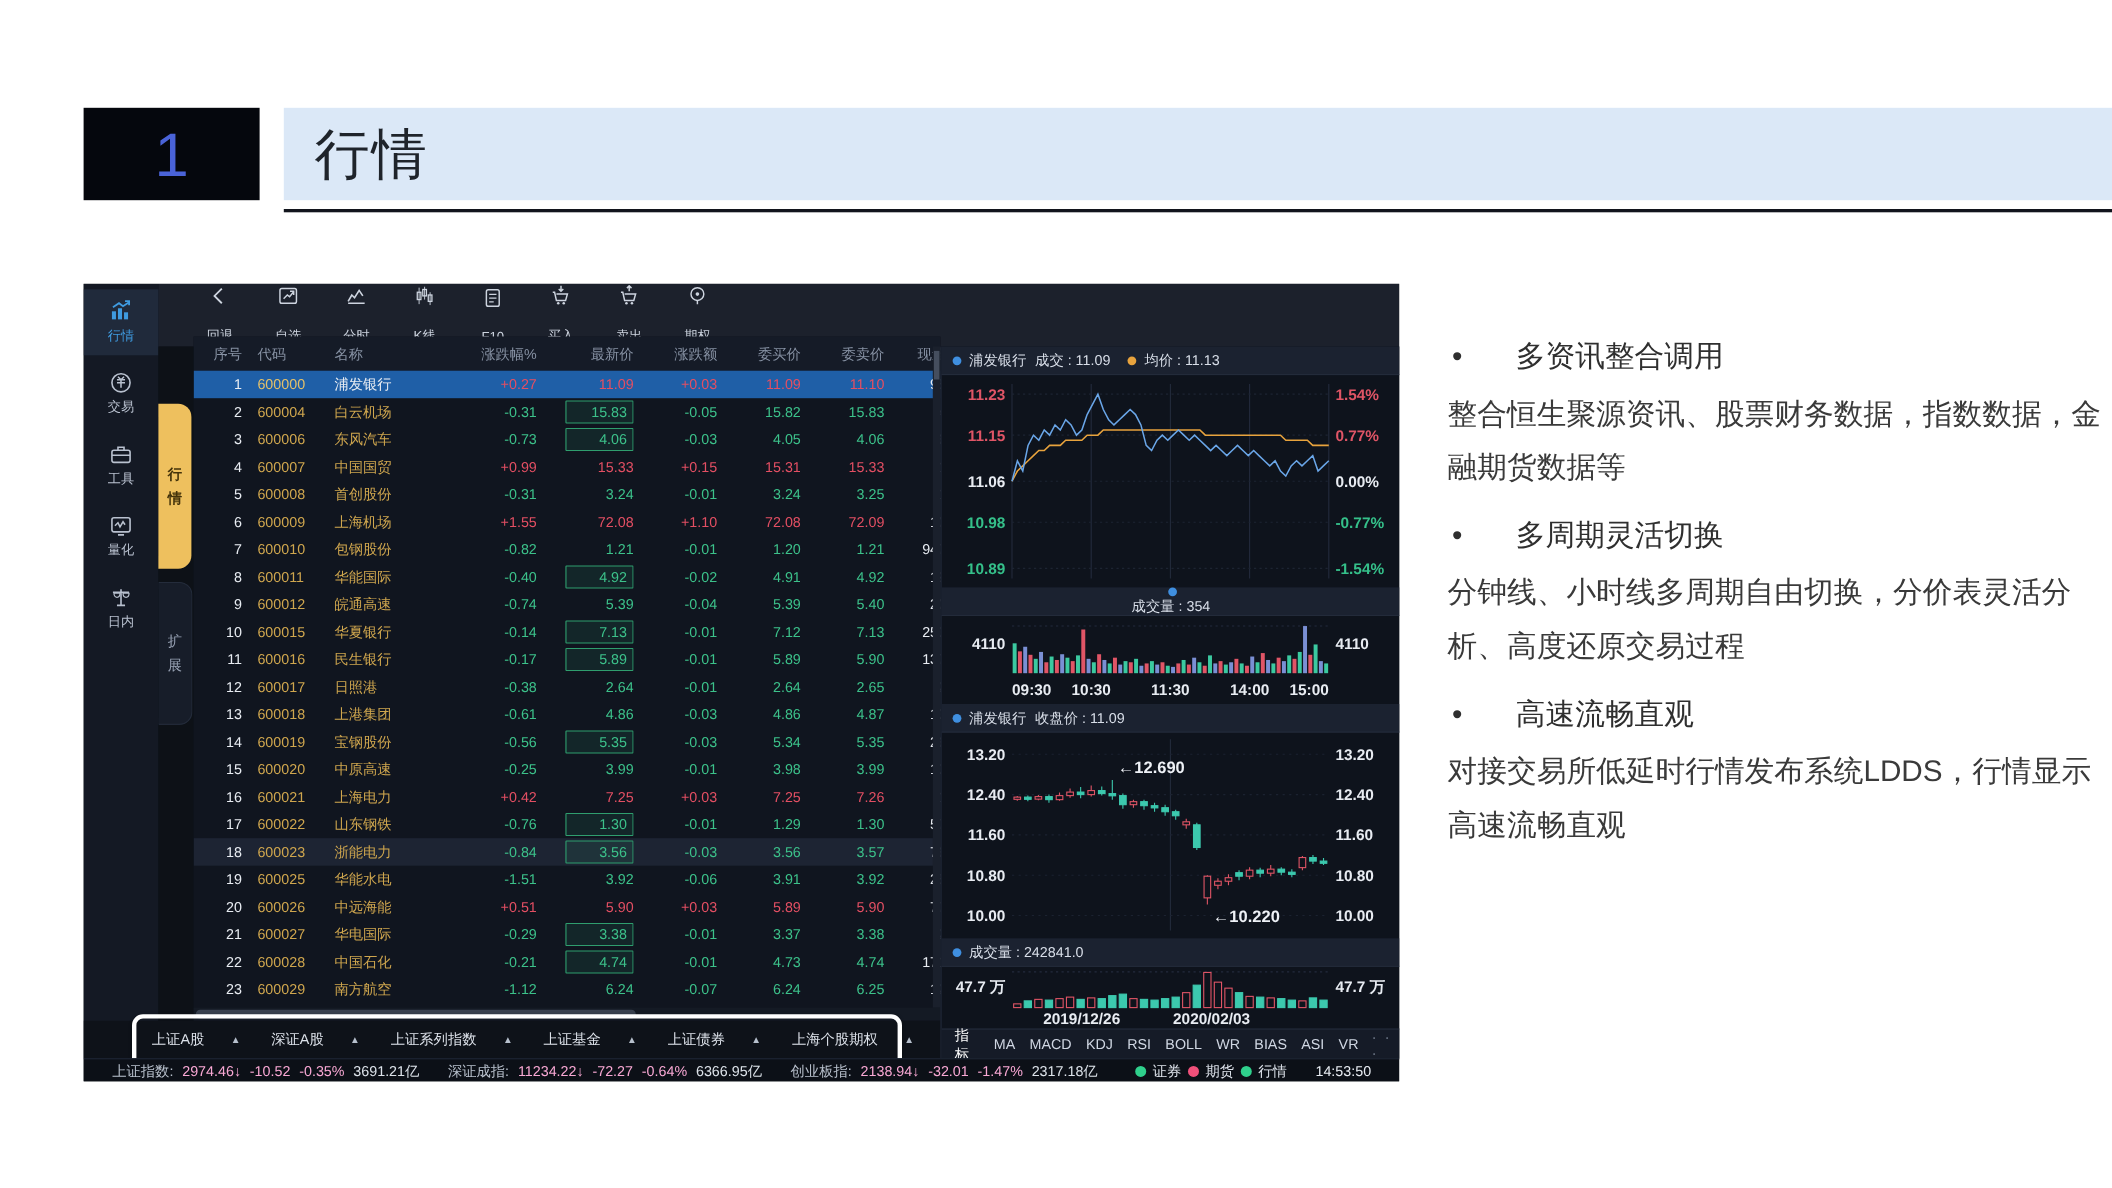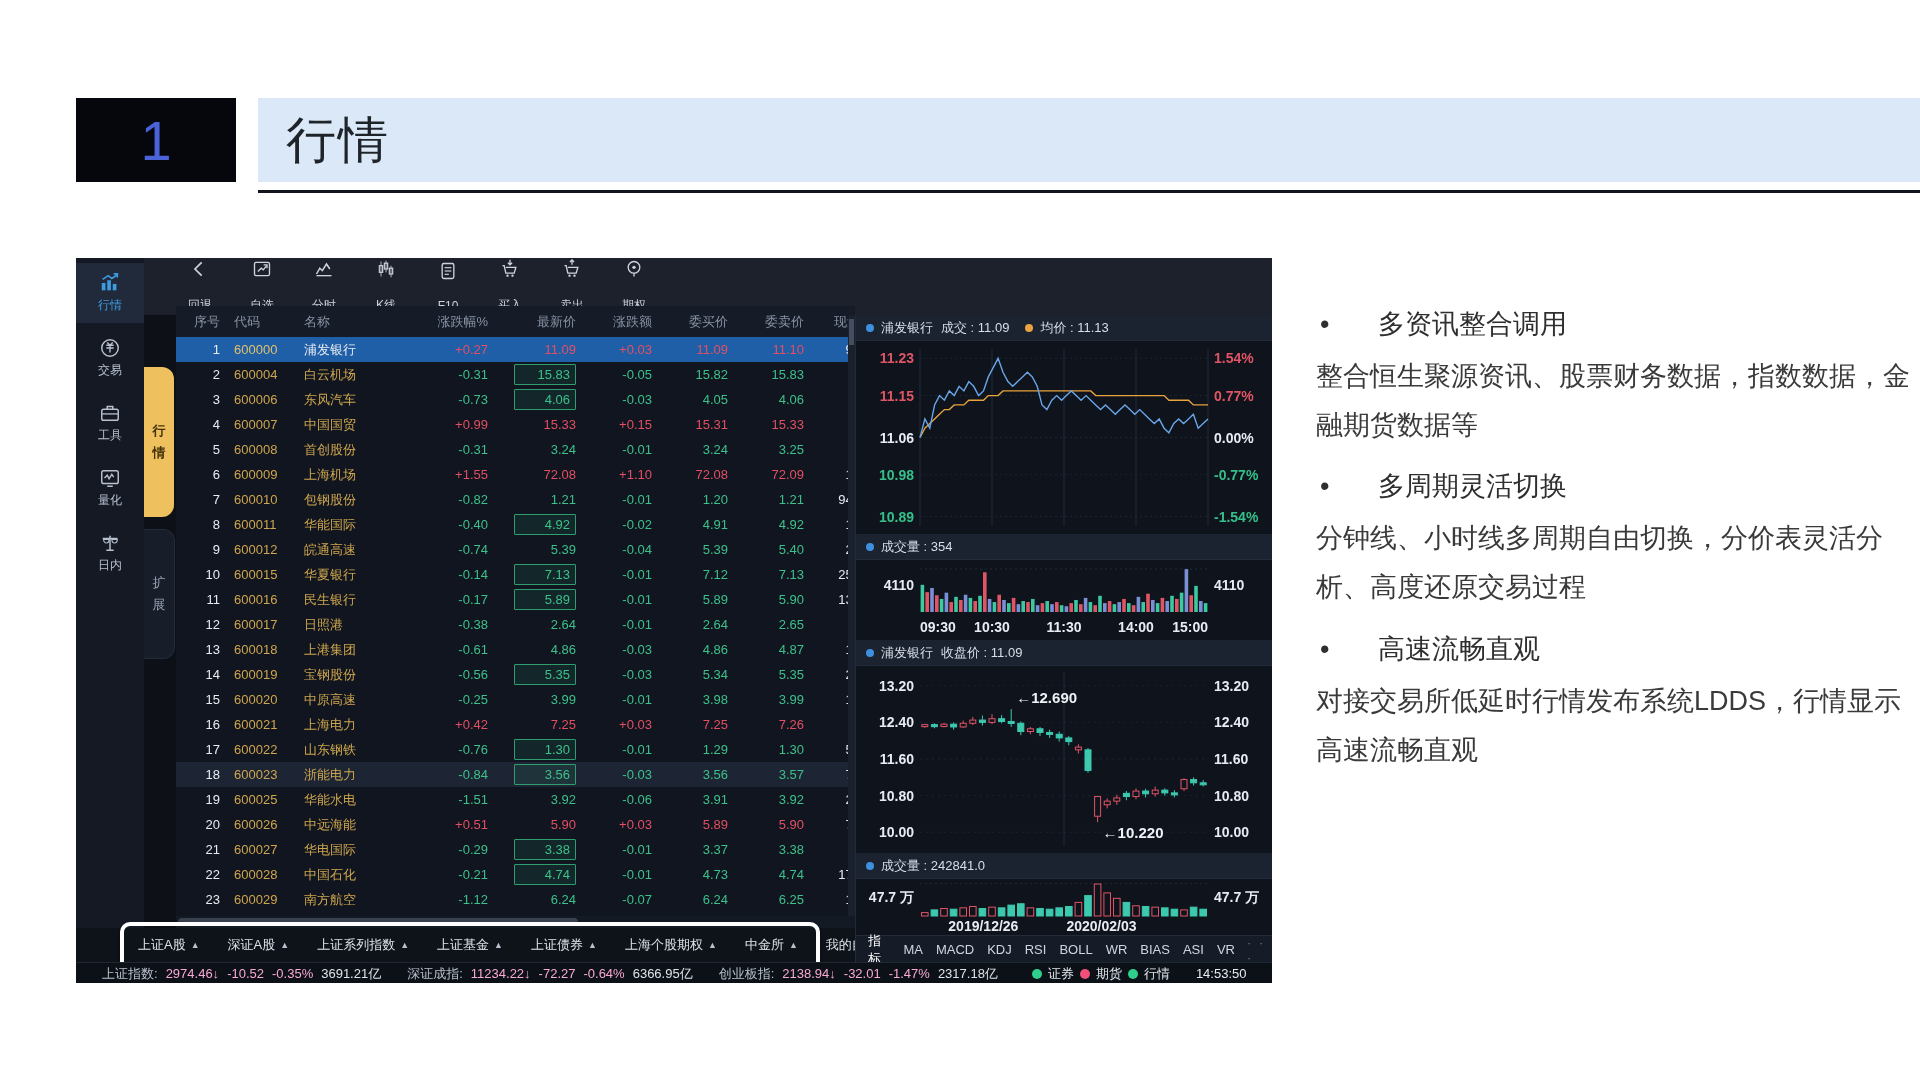--- a/index.html
+++ b/index.html
@@ -57,21 +57,21 @@
   .pricebox{display:inline-block;border:1px solid #2f9e6e;background:rgba(47,158,110,.13);
             padding:0 5px;line-height:19px;margin:2px 0;min-width:50px;text-align:right;border-radius:1px;}
   
   .hscroll{position:absolute;left:100px;top:658px;width:679px;height:12px;background:#141a24;}
   .hthumb{position:absolute;left:2px;top:2px;width:400px;height:8px;background:#39414f;border-radius:4px;}
   .vscroll{position:absolute;left:772px;top:57px;width:7px;height:601px;background:#1a202c;}
   .vthumb{position:absolute;left:1px;top:4px;width:5px;height:26px;background:#454e5e;}
   .expand-arrow{position:absolute;left:781px;top:380px;color:#8792a4;font-size:10px;}
   
   .mtabs{position:absolute;left:0;top:670px;width:779px;height:34px;background:#0e1219;display:flex;align-items:center;overflow:hidden;}
-  .mtab{display:flex;align-items:center;gap:5px;color:#dde2ea;padding:0 14px;flex:none;}
+  .mtab{display:flex;align-items:center;gap:24px;color:#dde2ea;padding:0 14px;flex:none;}
   .mtab:first-child{margin-left:48px;}
   .mtab .tri{font-size:9px;color:#b7c0cd;}
   .annobox{position:absolute;left:44px;top:664px;width:692px;height:44px;border:4px solid #ffffff;
            border-radius:10px;box-shadow:0 1px 3px rgba(0,0,0,.45);pointer-events:none;}
   
   .statusbar{position:absolute;left:0;top:704px;width:1196px;height:21px;background:#0c1017;border-top:1px solid #1f2736;
              display:flex;align-items:center;font-size:13px;white-space:nowrap;}
   .statusbar .lbl{color:#b8c0cc;margin-left:26px;}
   .statusbar .g{color:#f9a8d4;margin-left:8px;}
   .statusbar .w{color:#dde3ea;margin-left:8px;}
@@ -568,21 +568,21 @@
             <text x="58" y="138.7631578947364" text-anchor="end" fill="#35c08a" font-size="14" font-weight="bold">10.98</text>
             <text x="58" y="180.68421052631518" text-anchor="end" fill="#35c08a" font-size="14" font-weight="bold">10.89</text>
             <text x="358" y="22.315789473683992" fill="#e05566" font-size="14" font-weight="bold">1.54%</text>
             <text x="358" y="59.578947368420785" fill="#e05566" font-size="14" font-weight="bold">0.77%</text>
             <text x="358" y="101.49999999999959" fill="#e8ecf2" font-size="14" font-weight="bold">0.00%</text>
             <text x="358" y="138.7631578947364" fill="#35c08a" font-size="14" font-weight="bold">-0.77%</text>
             <text x="358" y="180.68421052631518" fill="#35c08a" font-size="14" font-weight="bold">-1.54%</text>
             <polyline points="64.0,96.5 68.9,87.2 73.8,82.5 78.6,77.9 83.5,73.2 88.4,68.6 93.3,68.6 98.2,63.9 103.1,63.9 107.9,63.9 112.8,59.2 117.7,59.2 122.6,59.2 127.5,59.2 132.3,54.6 137.2,54.6 142.1,54.6 147.0,49.9 151.9,49.9 156.7,49.9 161.6,49.9 166.5,49.9 171.4,49.9 176.3,49.9 181.2,49.9 186.0,49.9 190.9,49.9 195.8,49.9 200.7,49.9 205.6,49.9 210.4,49.9 215.3,49.9 220.2,49.9 225.1,49.9 230.0,49.9 234.8,49.9 239.7,54.6 244.6,54.6 249.5,54.6 254.4,54.6 259.3,54.6 264.1,54.6 269.0,54.6 273.9,54.6 278.8,54.6 283.7,54.6 288.5,54.6 293.4,54.6 298.3,54.6 303.2,54.6 308.1,54.6 312.9,59.2 317.8,59.2 322.7,59.2 327.6,59.2 332.5,59.2 337.4,63.9 342.2,63.9 347.1,63.9 352.0,63.9" fill="none" stroke="#e8a33d" stroke-width="1.4"></polyline>
             <polyline points="64.0,96.5 68.9,77.9 73.8,87.2 78.6,63.9 83.5,54.6 88.4,59.2 93.3,49.9 98.2,54.6 103.1,45.3 107.9,49.9 112.8,40.6 117.7,45.3 122.6,54.6 127.5,49.9 132.3,35.9 137.2,26.6 142.1,17.3 147.0,31.3 151.9,40.6 156.7,45.3 161.6,40.6 166.5,35.9 171.4,31.3 176.3,35.9 181.2,45.3 186.0,63.9 190.9,68.6 195.8,59.2 200.7,54.6 205.6,59.2 210.4,54.6 215.3,49.9 220.2,54.6 225.1,59.2 230.0,54.6 234.8,59.2 239.7,63.9 244.6,68.6 249.5,63.9 254.4,68.6 259.3,73.2 264.1,68.6 269.0,63.9 273.9,68.6 278.8,73.2 283.7,68.6 288.5,73.2 293.4,77.9 298.3,82.5 303.2,77.9 308.1,87.2 312.9,91.8 317.8,82.5 322.7,77.9 327.6,82.5 332.5,77.9 337.4,73.2 342.2,87.2 347.1,82.5 352.0,77.9" fill="none" stroke="#6aa6e8" stroke-width="1.4"></polyline>
           </svg></div>
-      <div class="sechdr" style="top:219px;">
+      <div class="sechdr" style="top:219px;flex-direction:column;">
         <span class="bdot" style="background:#3f8fe0;"></span>
         <span>成交量 : 354</span>
       </div>
       <div class="chartbox" id="volchart1" style="top:245px;height:80px;"><svg width="417" height="80" viewBox="0 0 417 80">
             <line x1="64" y1="9.031818181818181" x2="352" y2="9.031818181818181" stroke="#232b3c" stroke-dasharray="2 3"></line>
             <rect x="64.6" y="24.818181818181817" width="3.5999999999999996" height="27.181818181818183" fill="#3bc9a0"></rect>
             <rect x="69.39999999999999" y="32.13636363636364" width="3.5999999999999996" height="19.863636363636363" fill="#e05566"></rect>
             <rect x="74.19999999999999" y="27.954545454545453" width="3.5999999999999996" height="24.045454545454547" fill="#7a8fd4"></rect>
             <rect x="79" y="35.27272727272727" width="3.5999999999999996" height="16.727272727272727" fill="#e05566"></rect>
             <rect x="83.8" y="38.93181818181818" width="3.5999999999999996" height="13.068181818181818" fill="#3bc9a0"></rect>

